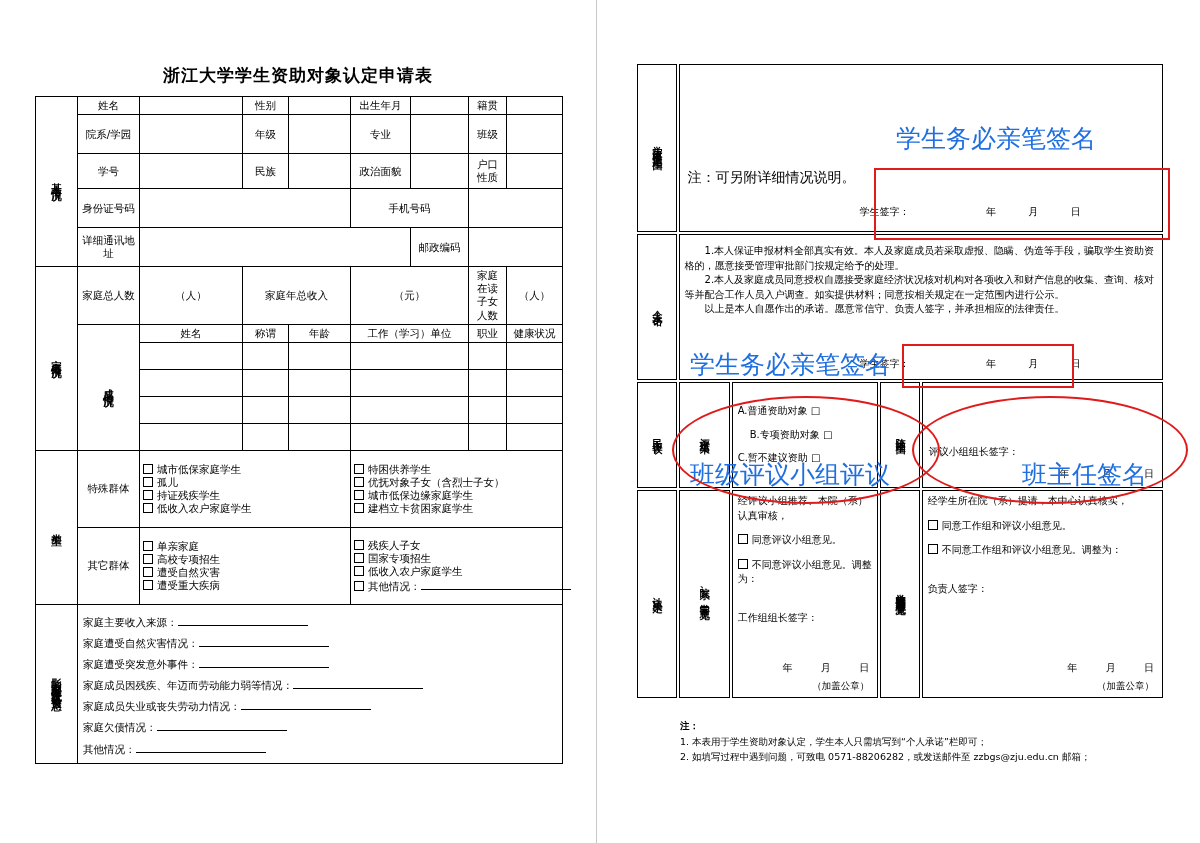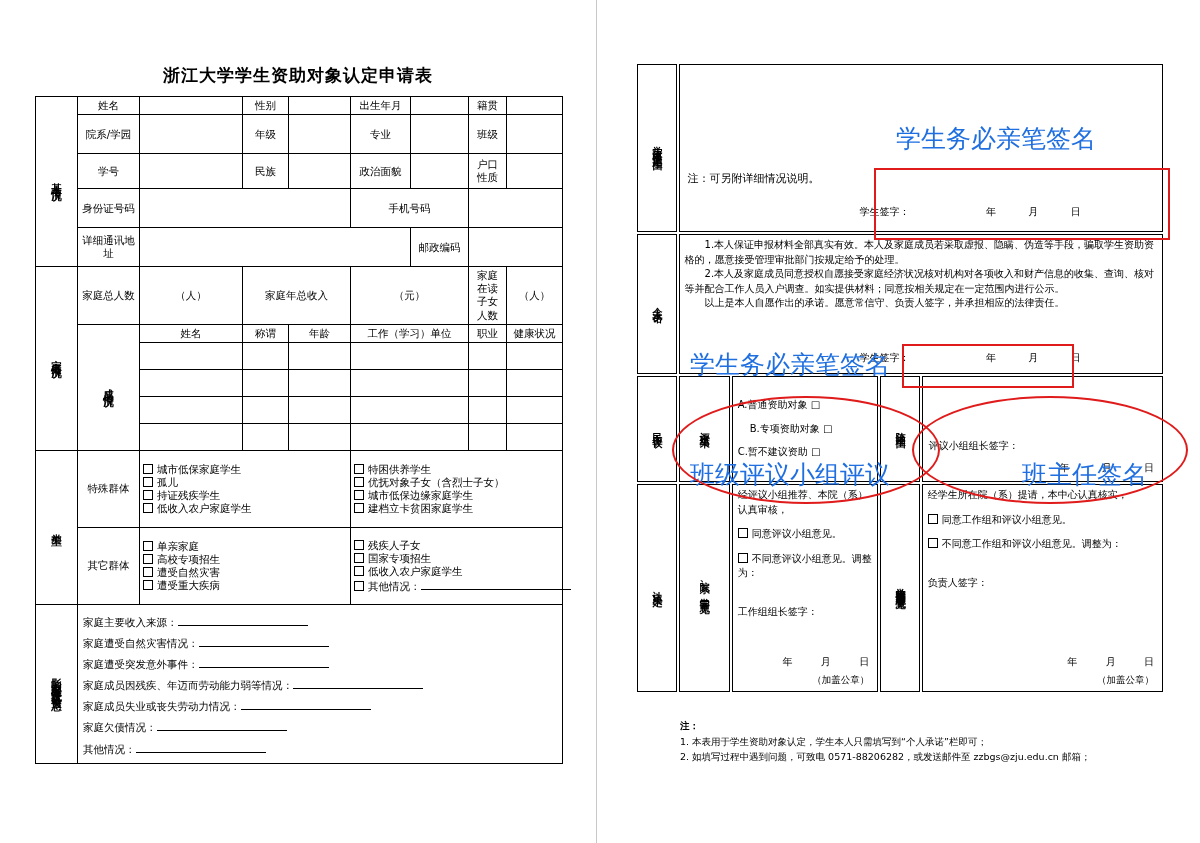--- a/index.html
+++ b/index.html
@@ -236,38 +236,38 @@
       <col style="width:40px">
         <col style="width:248px">
     </colgroup>
     <tbody>
 
       <tr>
         <td rowspan="1" class="vcell" style="vertical-align:middle">
           <span class="vert" style="letter-spacing:2px">学生述申认定理由</span>
         </td>
         <td colspan="4" style="height:160px;position:relative">
-          <div style="position:absolute;left:8px;bottom:44px;font-size:11px">注：可另附详细情况说明。</div>
+          <div style="position:absolute;left:8px;bottom:44px;font-size:14px">注：可另附详细情况说明。</div>
           <div style="position:absolute;left:180px;bottom:12px;font-size:10px">
             <span>学生签字：</span>
             <span style="display:inline-block;width:70px"></span>
             <span>年</span>
             <span style="display:inline-block;width:26px"></span>
             <span>月</span>
             <span style="display:inline-block;width:26px"></span>
             <span>日</span>
           </div>
         </td>
       </tr>
 
       <tr>
         <td class="vcell" style="vertical-align:middle">
           <span class="vert" style="letter-spacing:2px">个人承诺</span>
         </td>
-        <td colspan="4" style="height:132px;position:relative;padding-top:3px">
+        <td colspan="4" style="height:132px;position:relative;padding-top:9px">
           <span class="indent">1.本人保证申报材料全部真实有效。本人及家庭成员若采取虚报、隐瞒、伪造等手段，骗取学生资助资格的，愿意接受管理审批部门按规定给予的处理。</span>
           <span class="indent">2.本人及家庭成员同意授权自愿接受家庭经济状况核对机构对各项收入和财产信息的收集、查询、核对等并配合工作人员入户调查。如实提供材料；同意按相关规定在一定范围内进行公示。</span>
           <span class="indent">以上是本人自愿作出的承诺。愿意常信守、负责人签字，并承担相应的法律责任。</span>
           <div style="position:absolute;left:180px;bottom:8px;font-size:10px">
             <span>学生签字：</span>
             <span style="display:inline-block;width:70px"></span>
             <span>年</span>
             <span style="display:inline-block;width:26px"></span>
             <span>月</span>
             <span style="display:inline-block;width:26px"></span>

